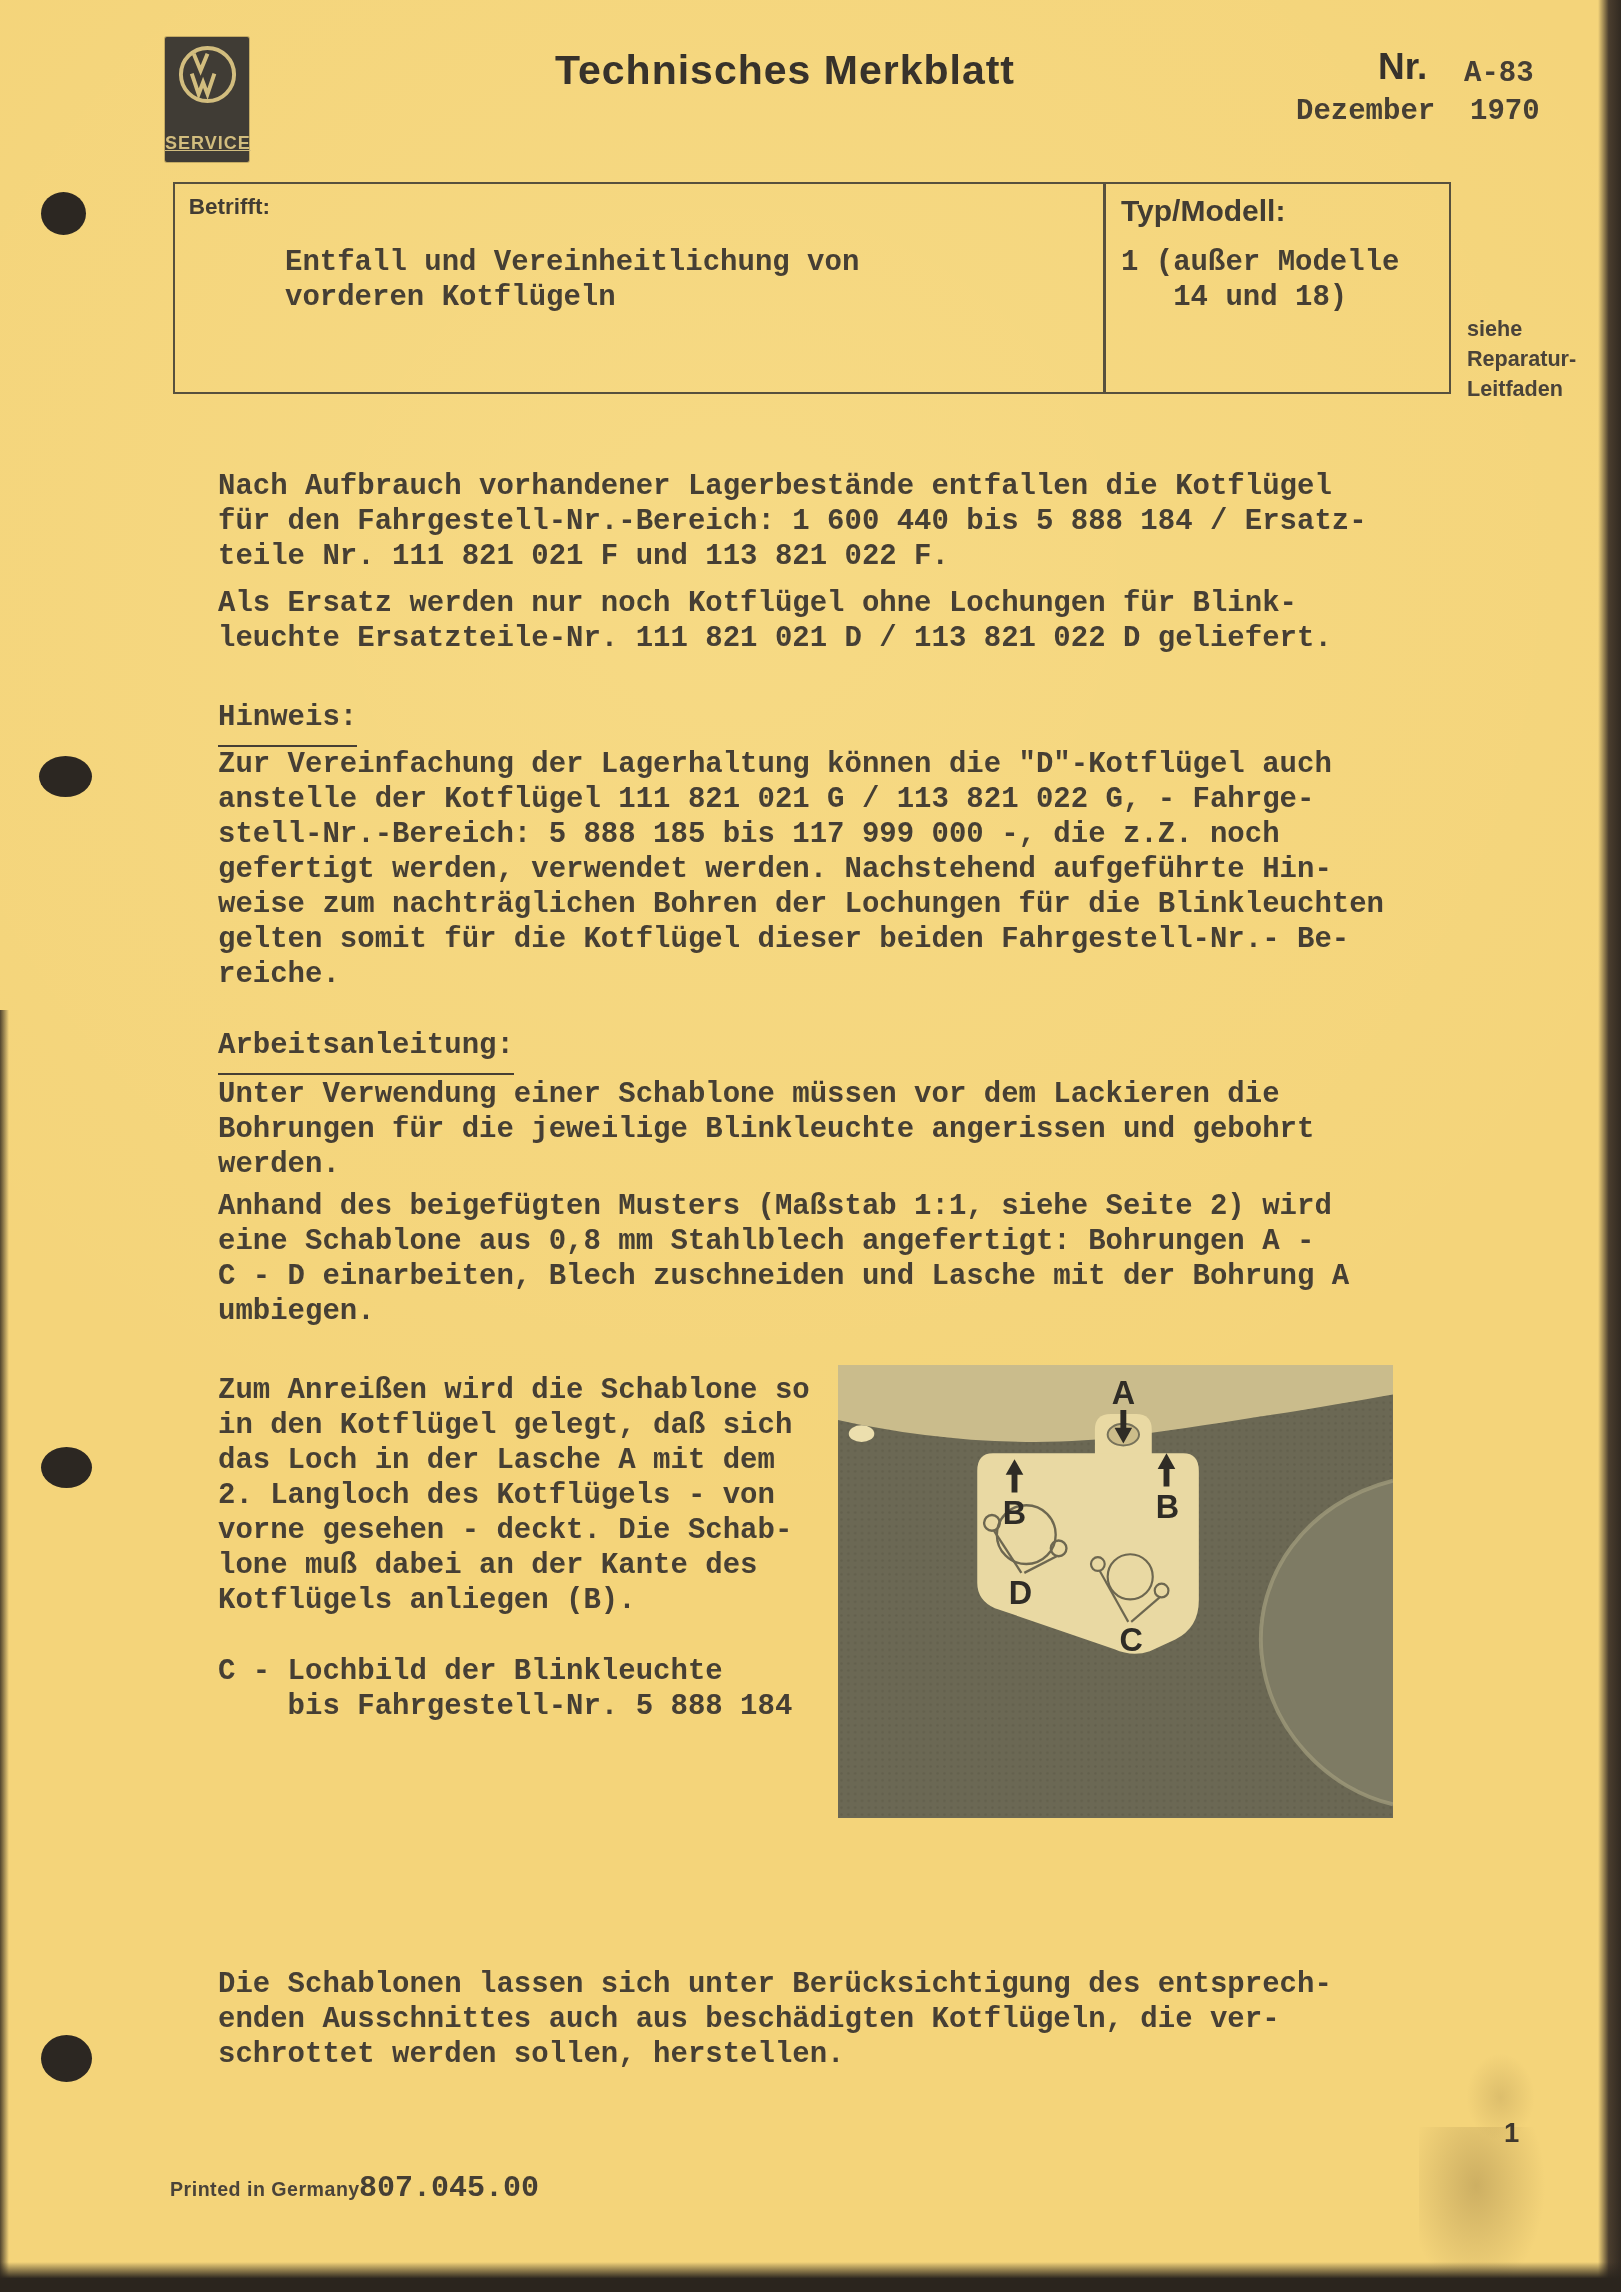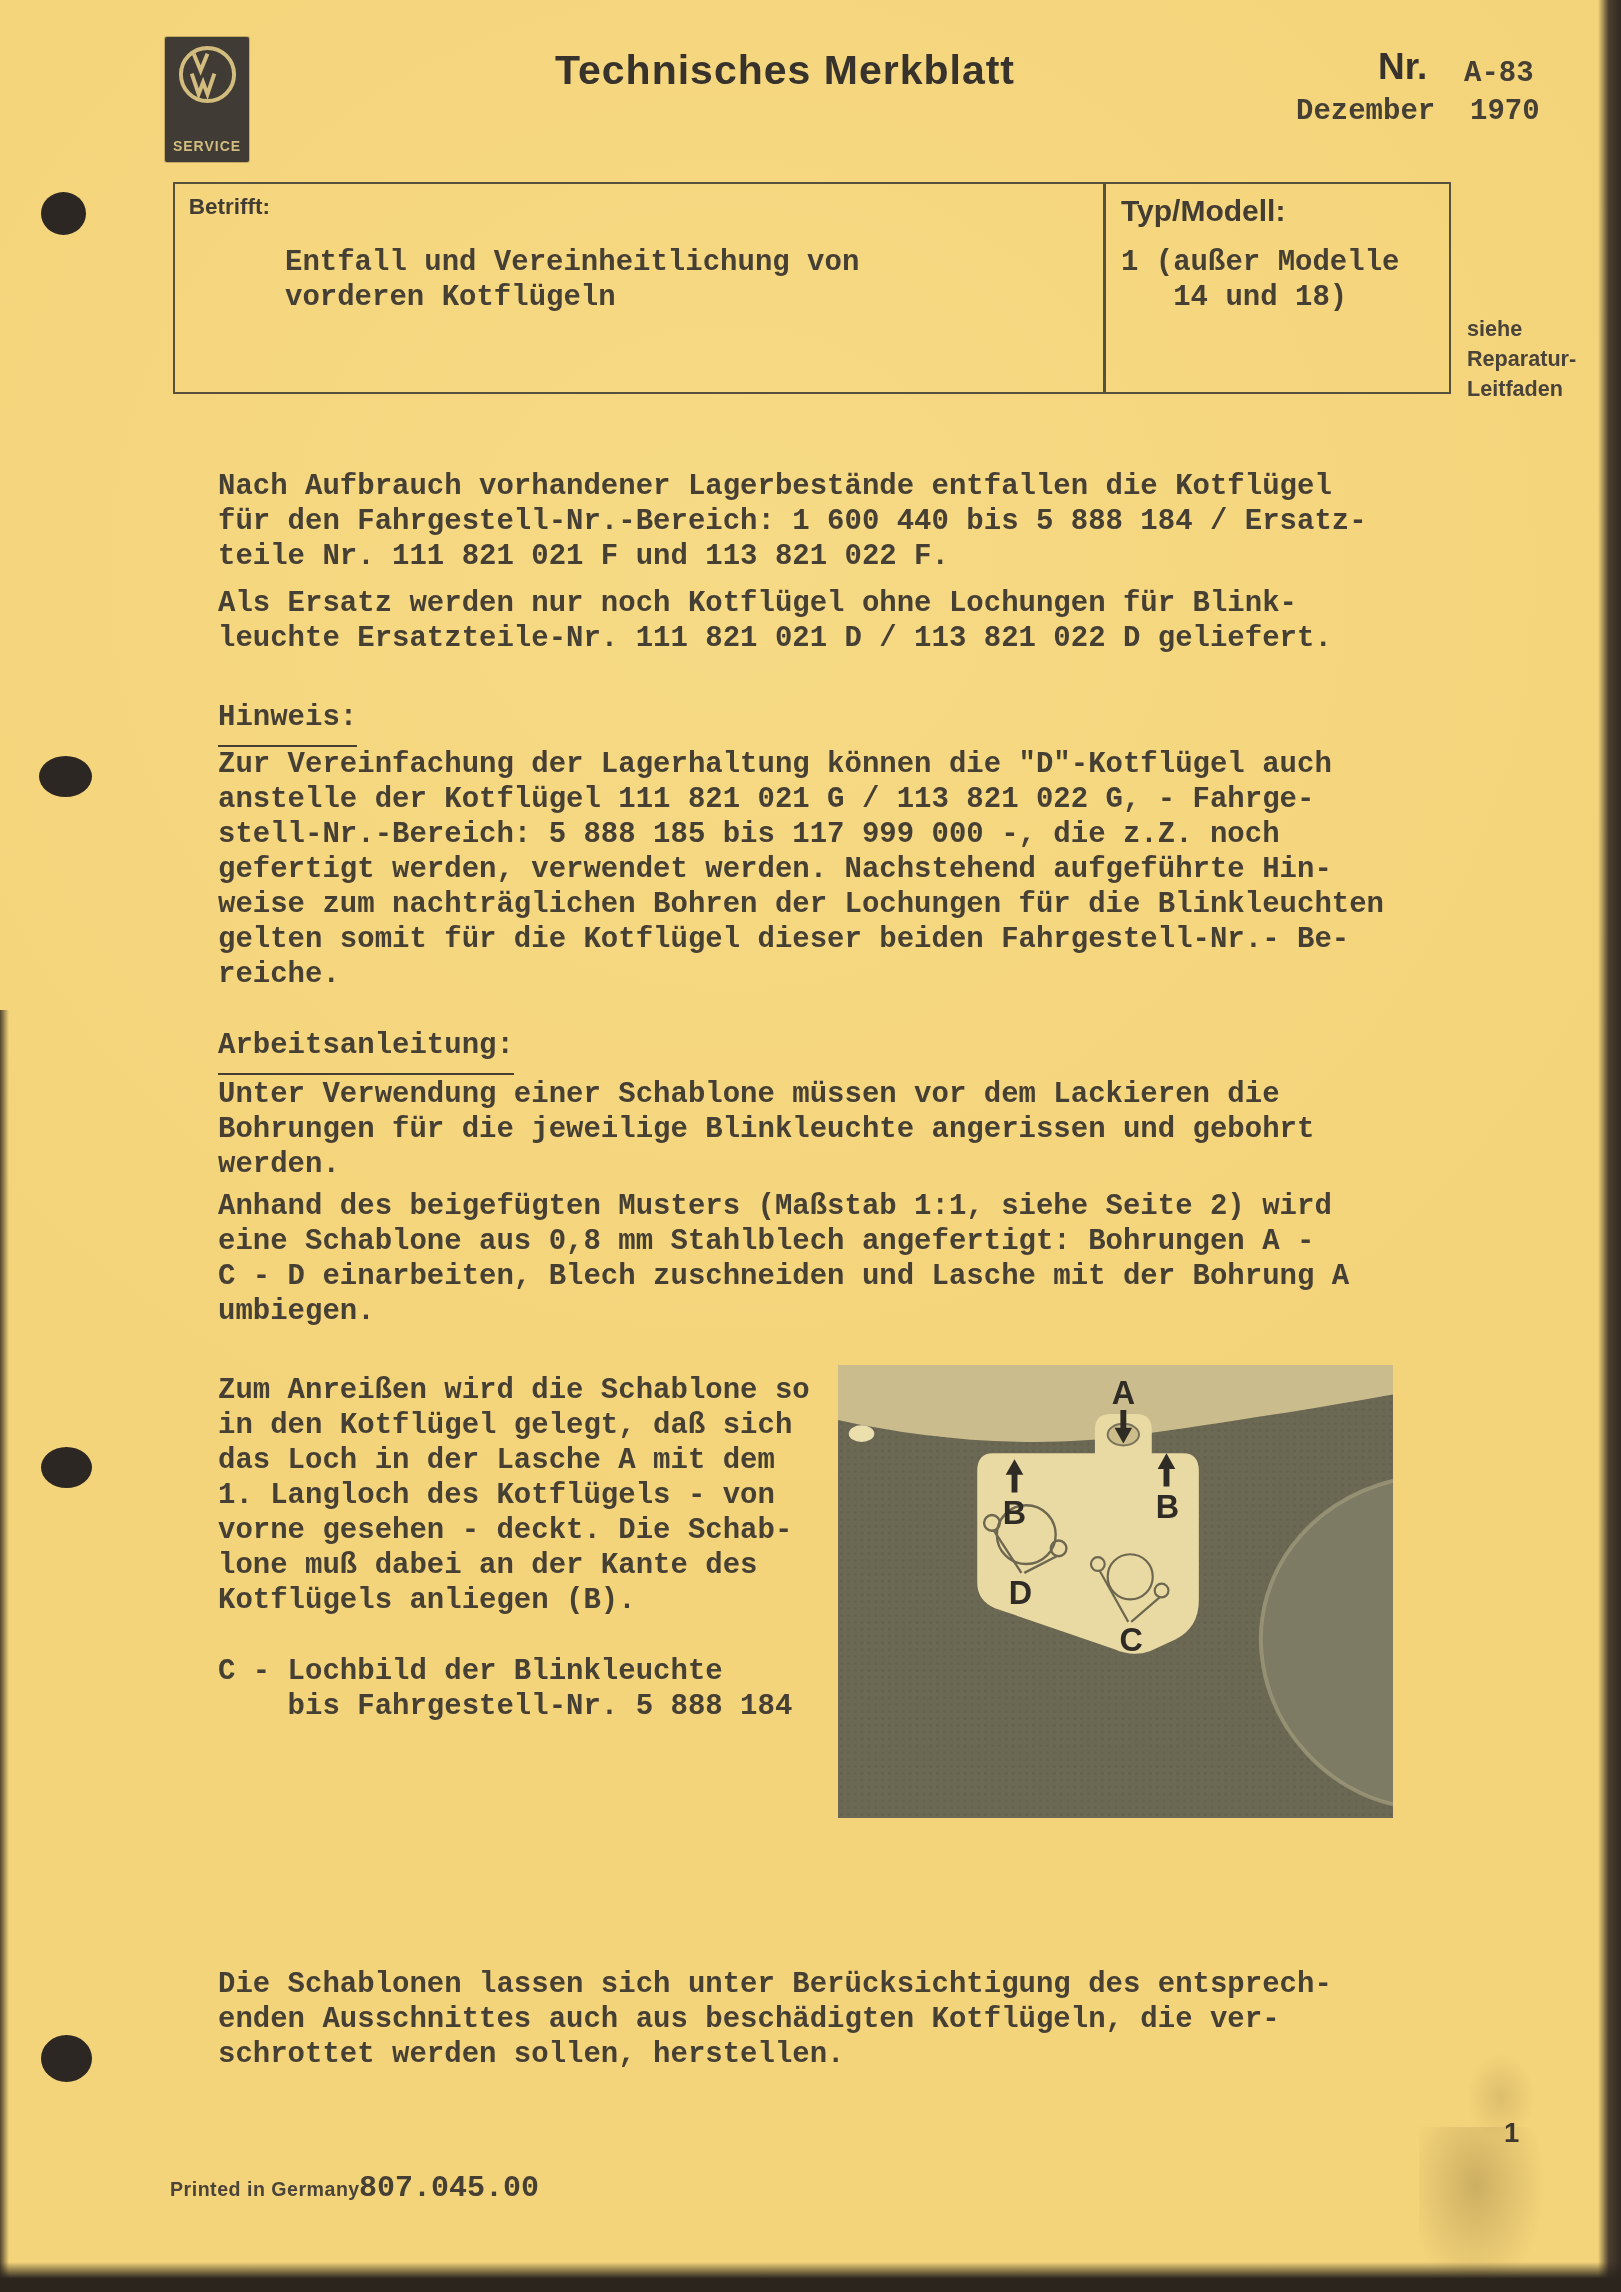--- a/index.html
+++ b/index.html
@@ -29,23 +29,24 @@
   }
   
   .logo-box {
     left:165px; top:37px; width:84px; height:125px;
     background:#403c35; border-radius:2px;
     box-shadow:0 0 0 1px rgba(0,0,0,.2);
   }
   .logo-roundel { position:absolute; left:10.8px; top:5.9px; }
   .logo-word {
     position:absolute; left:0; right:0; bottom:7.8px;
-    text-align:center;
-    font-size:14px; font-weight:bold; letter-spacing:1px;
+    text-align:right;
+    font-size:18px; font-weight:bold; letter-spacing:1px;
     color:#d2bd7e;
+    text-decoration:underline;
   }
   .doc-title {
     left:555px; top:47px;
     font-size:41px; font-weight:600; letter-spacing:1px;
     color:#37322b;
   }
   .nr-label { left:1378px; top:46px; font-size:37px; font-weight:600; color:#37322b; }
   .nr-value { left:1464px; top:56px; }
   .date-line { left:1296px; top:94px; }
   .side-note {
@@ -156,21 +157,21 @@
 Bohrungen für die jeweilige Blinkleuchte angerissen und gebohrt
 werden.</div>
   <div class="abs blk mono pre" style="top:1189px">Anhand des beigefügten Musters (Maßstab 1:1, siehe Seite 2) wird
 eine Schablone aus 0,8 mm Stahlblech angefertigt: Bohrungen A -
 C - D einarbeiten, Blech zuschneiden und Lasche mit der Bohrung A
 umbiegen.</div>
 
   <div class="abs blk mono pre" style="top:1373px">Zum Anreißen wird die Schablone so
 in den Kotflügel gelegt, daß sich
 das Loch in der Lasche A mit dem
-1. Langloch des Kotflügels - von
+2. Langloch des Kotflügels - von
 vorne gesehen - deckt. Die Schab-
 lone muß dabei an der Kante des
 Kotflügels anliegen (B).</div>
   <div class="abs blk mono pre" style="top:1654px">C - Lochbild der Blinkleuchte
     bis Fahrgestell-Nr. 5 888 184</div>
 
   <div class="abs blk mono pre" style="top:1967px">Die Schablonen lassen sich unter Berücksichtigung des entsprech-
 enden Ausschnittes auch aus beschädigten Kotflügeln, die ver-
 schrottet werden sollen, herstellen.</div>
 

